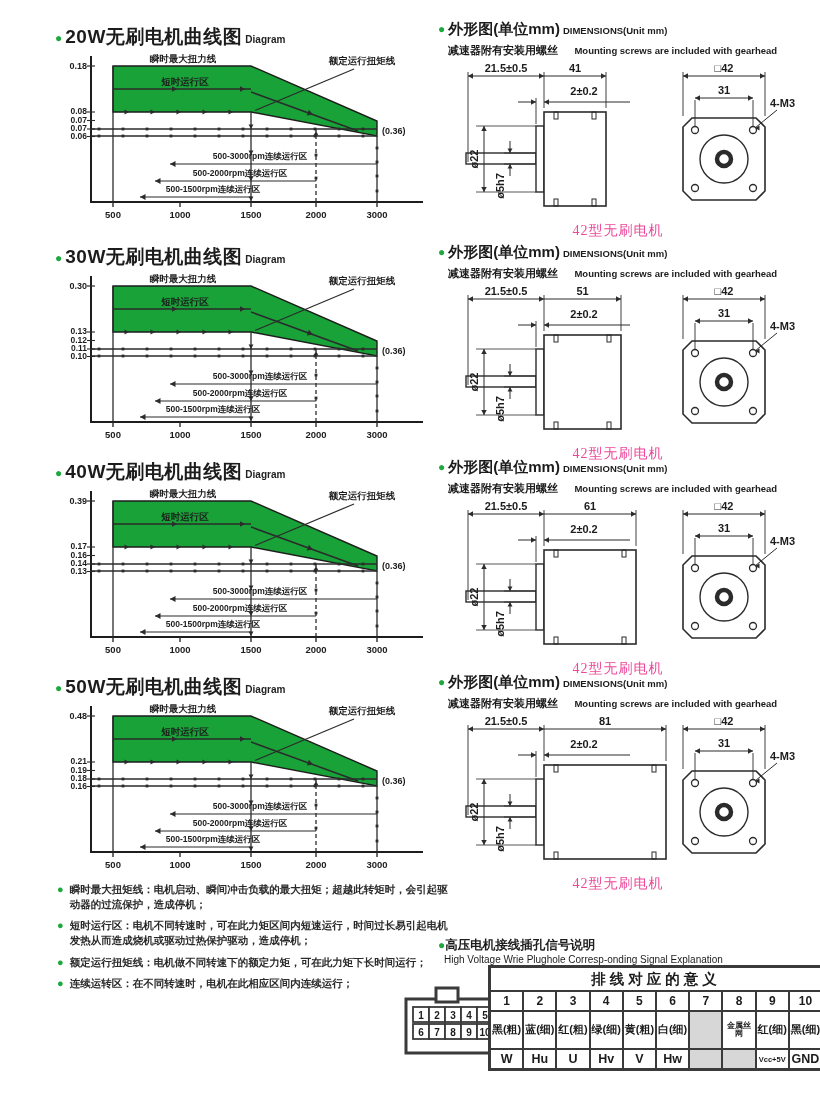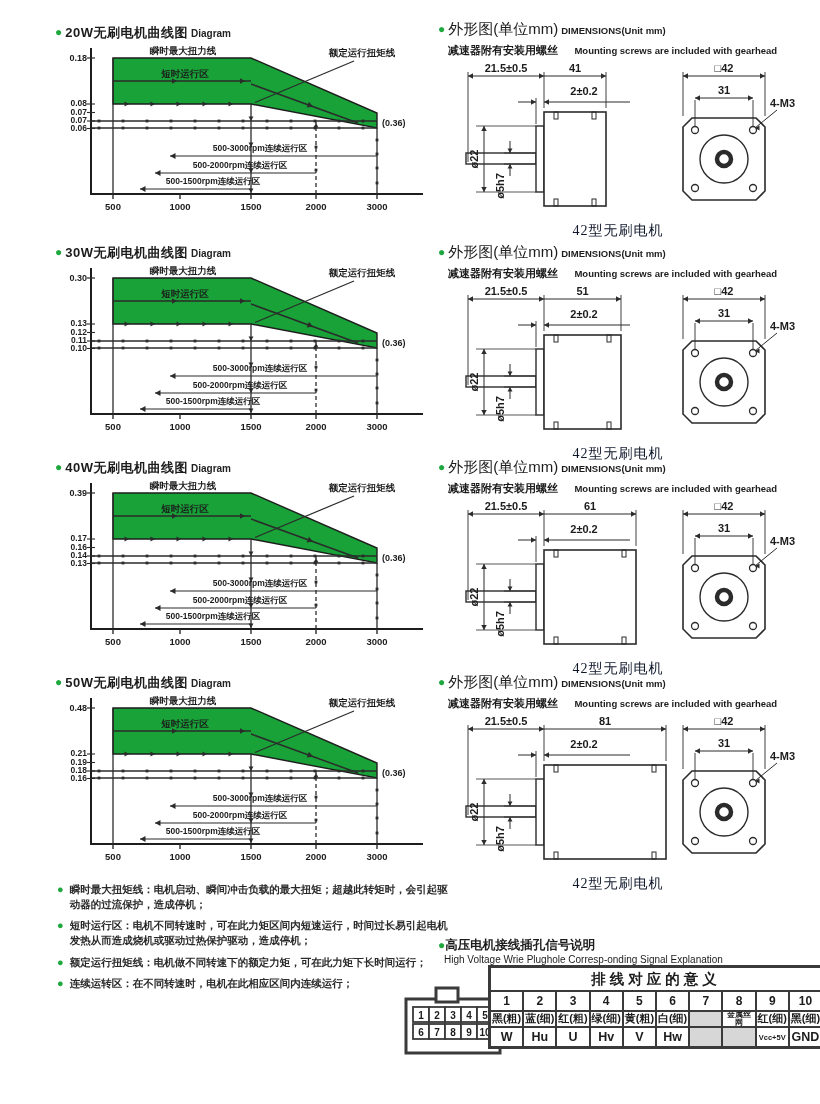--- a/index.html
+++ b/index.html
@@ -1,43 +1,43 @@
 <!DOCTYPE html>
 <html><head>
 <meta charset="utf-8">
 <style>
   html,body{margin:0;padding:0;background:#888;}
   .page{position:relative;width:820px;height:1104px;background:#ffffff;overflow:hidden;
         font-family:"Liberation Sans","DejaVu Sans",sans-serif;color:#1c1c1c;}
   .blk{position:absolute;}
   .chart-title{display:flex;align-items:baseline;gap:3px;white-space:nowrap;}
   .chart-title .dot,.sec-head .dot{color:#1ea83e;font-size:12px;line-height:1;transform:translateY(-1px);}
-  .chart-title .cn{font-weight:bold;font-size:13px;letter-spacing:.5px;}
+  .chart-title .cn{font-weight:bold;font-size:19px;letter-spacing:.5px;}
   .chart-title .en{font-weight:bold;font-size:10px;color:#222;}
   .sec-head{display:flex;align-items:baseline;gap:3px;white-space:nowrap;}
-  .sec-head .cn{font-weight:normal;font-size:15px;}
+  .sec-head .cn{font-weight:bold;font-size:15px;}
   .sec-head .en{font-weight:bold;font-size:9.5px;}
   .sec-sub{margin-left:10px;white-space:nowrap;margin-top:1px;}
   .sec-sub .cn{font-weight:bold;font-size:11px;margin-top:12px;}
   .sec-sub .en{font-weight:bold;font-size:9.5px;margin-left:12px;}
   .dim-caption{width:300px;text-align:center;font-family:"Liberation Serif","DejaVu Serif",serif;
-               font-size:14px;color:#0f172a;letter-spacing:1px;}
+               font-size:14px;color:#ec4899;letter-spacing:1px;}
   .notes{width:392px;}
   .note{display:flex;gap:6px;margin-bottom:7px;}
   .note .dot{color:#1ea83e;font-size:11px;line-height:1.3;}
   .note .txt{font-size:10.5px;font-weight:bold;color:#2a2a2a;line-height:1.4;}
   .sig-head-cn{font-weight:bold;font-size:12.5px;white-space:nowrap;}
   .sig-head-en{font-weight:normal;font-size:10px;margin-left:6px;white-space:nowrap;}
   .sig-table{position:absolute;left:88px;top:30px;width:332px;border:2px solid #3a3a3a;background:#fff;}
   .sig-row{display:flex;}
   .sig-cell{box-sizing:border-box;border:1px solid #3a3a3a;display:flex;align-items:center;justify-content:center;
             text-align:center;flex:1 1 0;overflow:hidden;}
   .sig-title{height:24px;font-weight:bold;font-size:14.5px;letter-spacing:4px;}
   .r-pins .sig-cell{height:20px;font-weight:bold;font-size:12px;}
-  .r-wires .sig-cell{height:16px;font-size:11px;font-weight:bold;line-height:1.05;}
+  .r-wires .sig-cell{height:38px;font-size:11px;font-weight:bold;line-height:1.05;}
   .r-sigs .sig-cell{height:20px;font-weight:bold;font-size:12.5px;}
   .cell-empty{background:#d7d7d7;}
   .small-txt{font-size:8px !important;}
   .tiny-txt{font-size:7.5px !important;}
   .footer{position:absolute;left:0;top:1046px;width:100%;text-align:center;
           font-size:12px;font-weight:bold;color:#222;}
   svg text{font-family:"Liberation Sans","DejaVu Sans",sans-serif;}
 </style>
 </head>
 <body>

